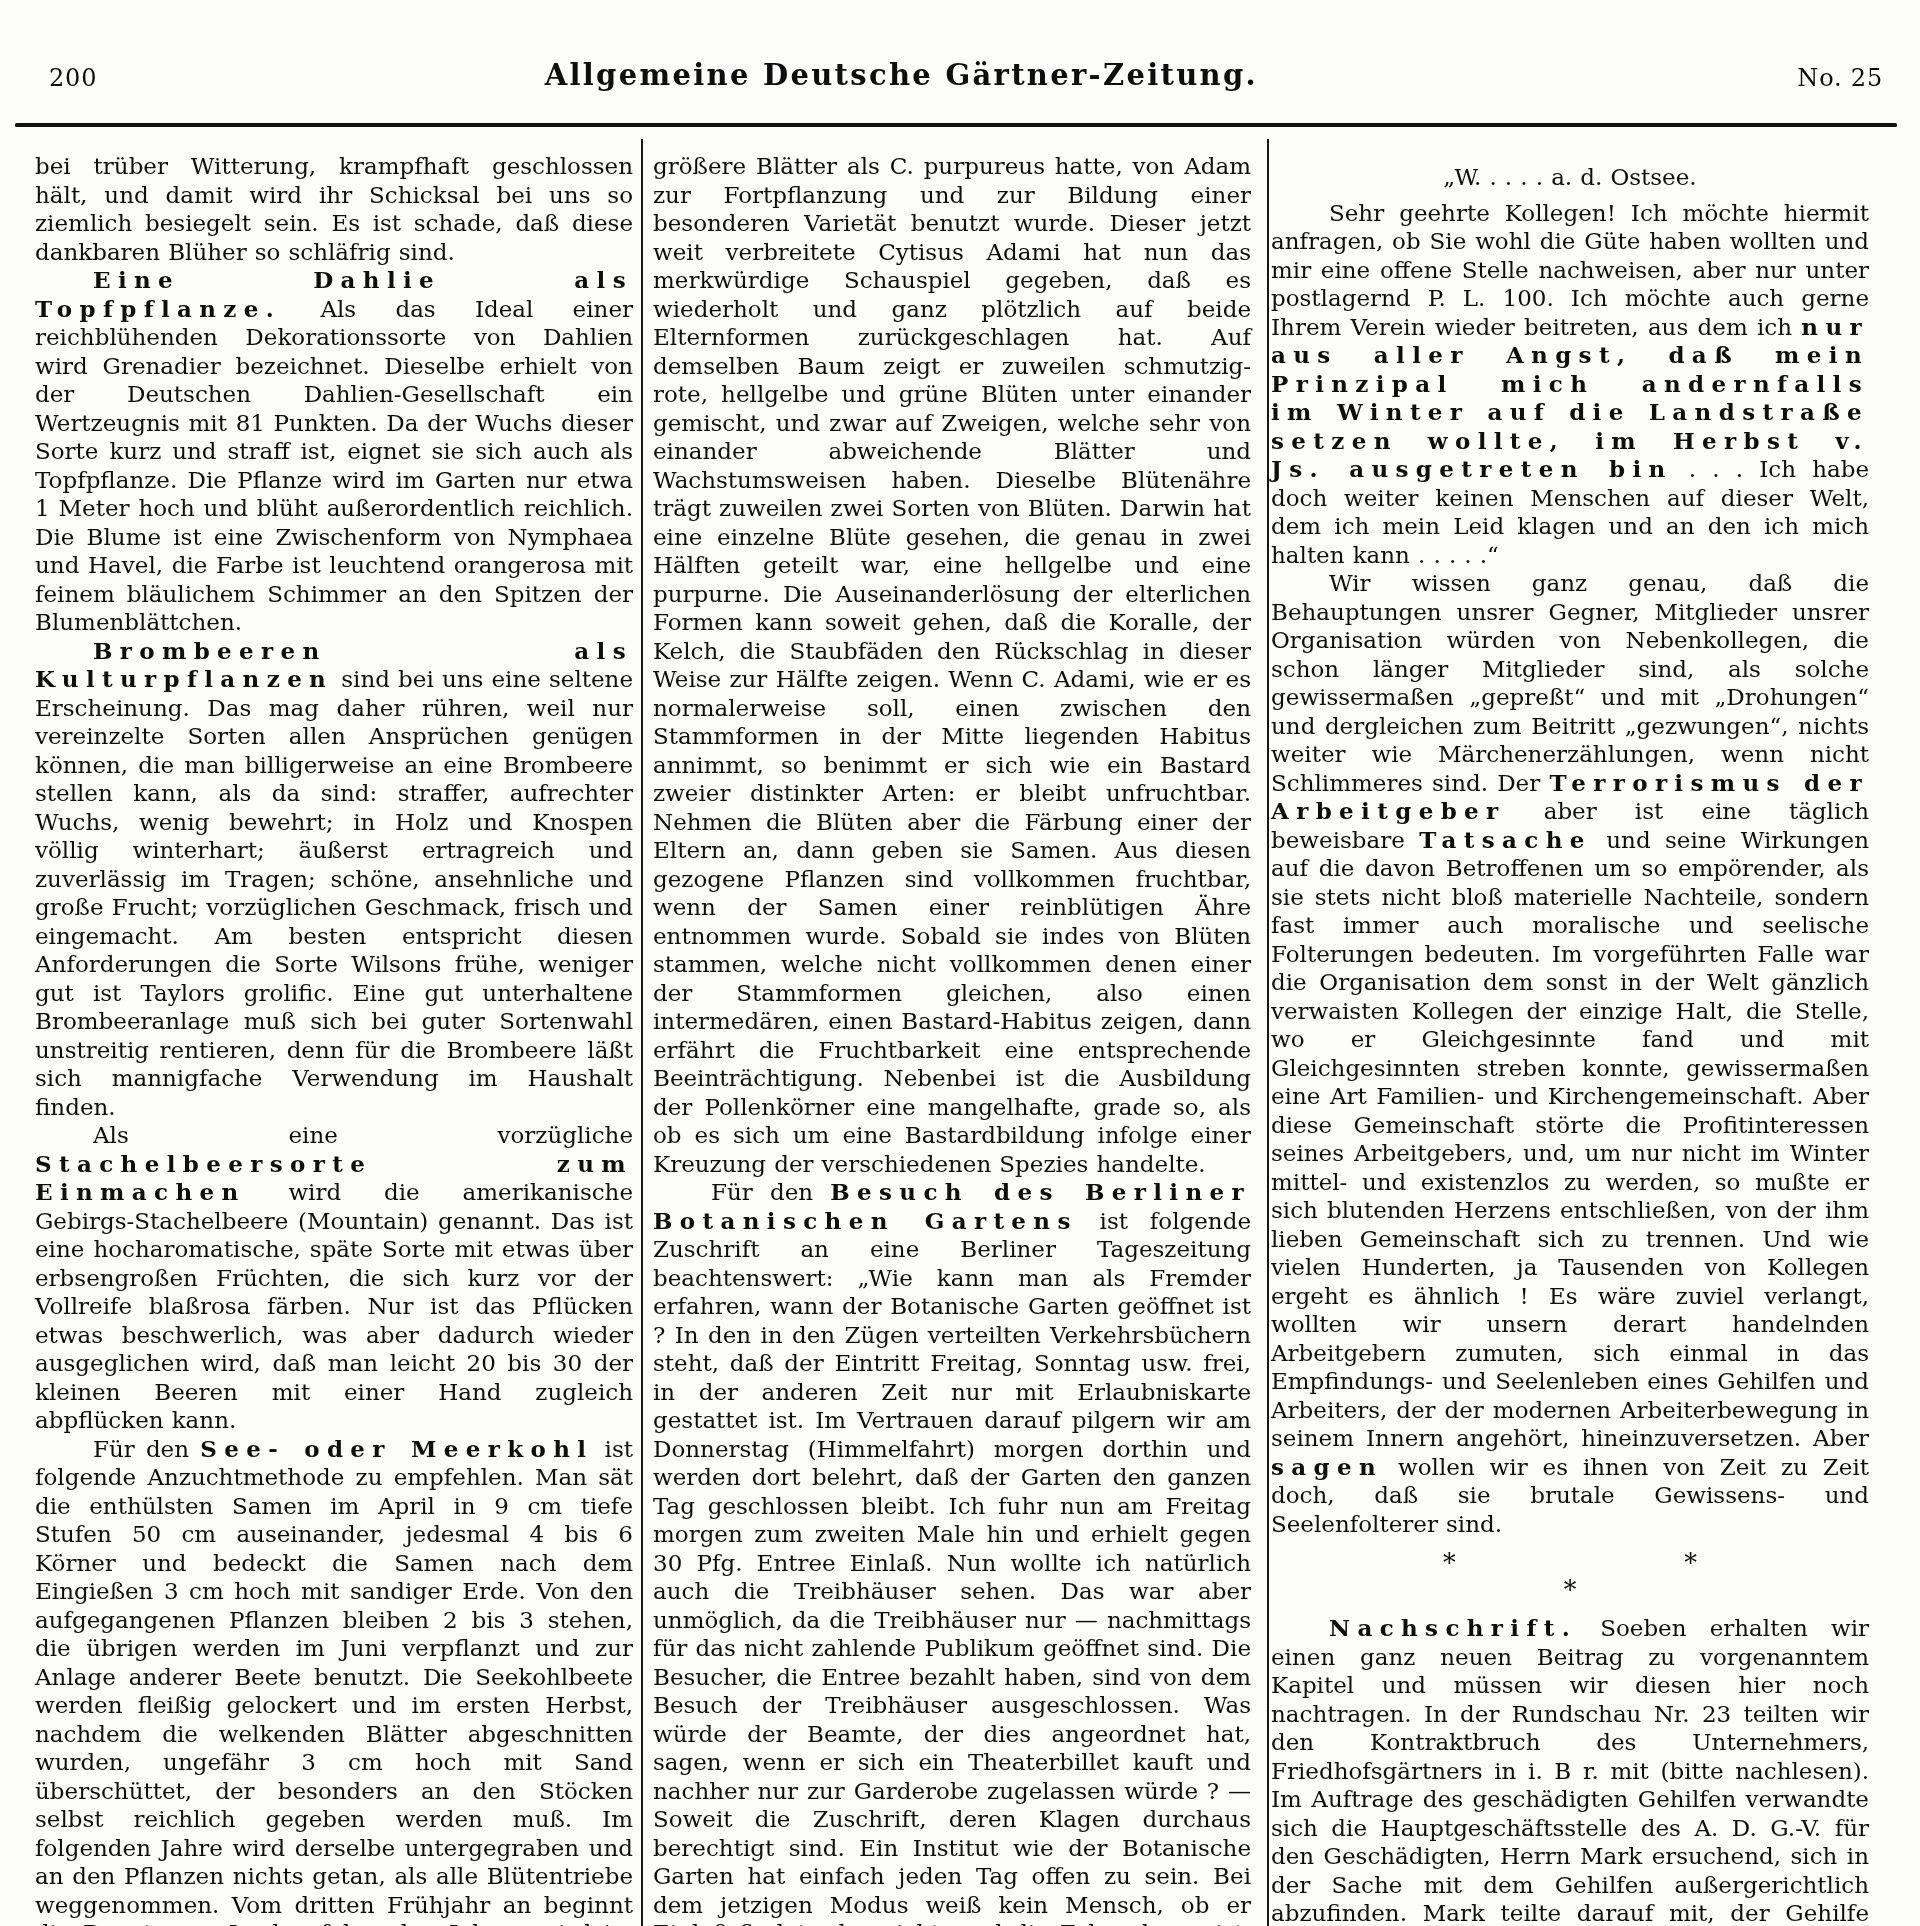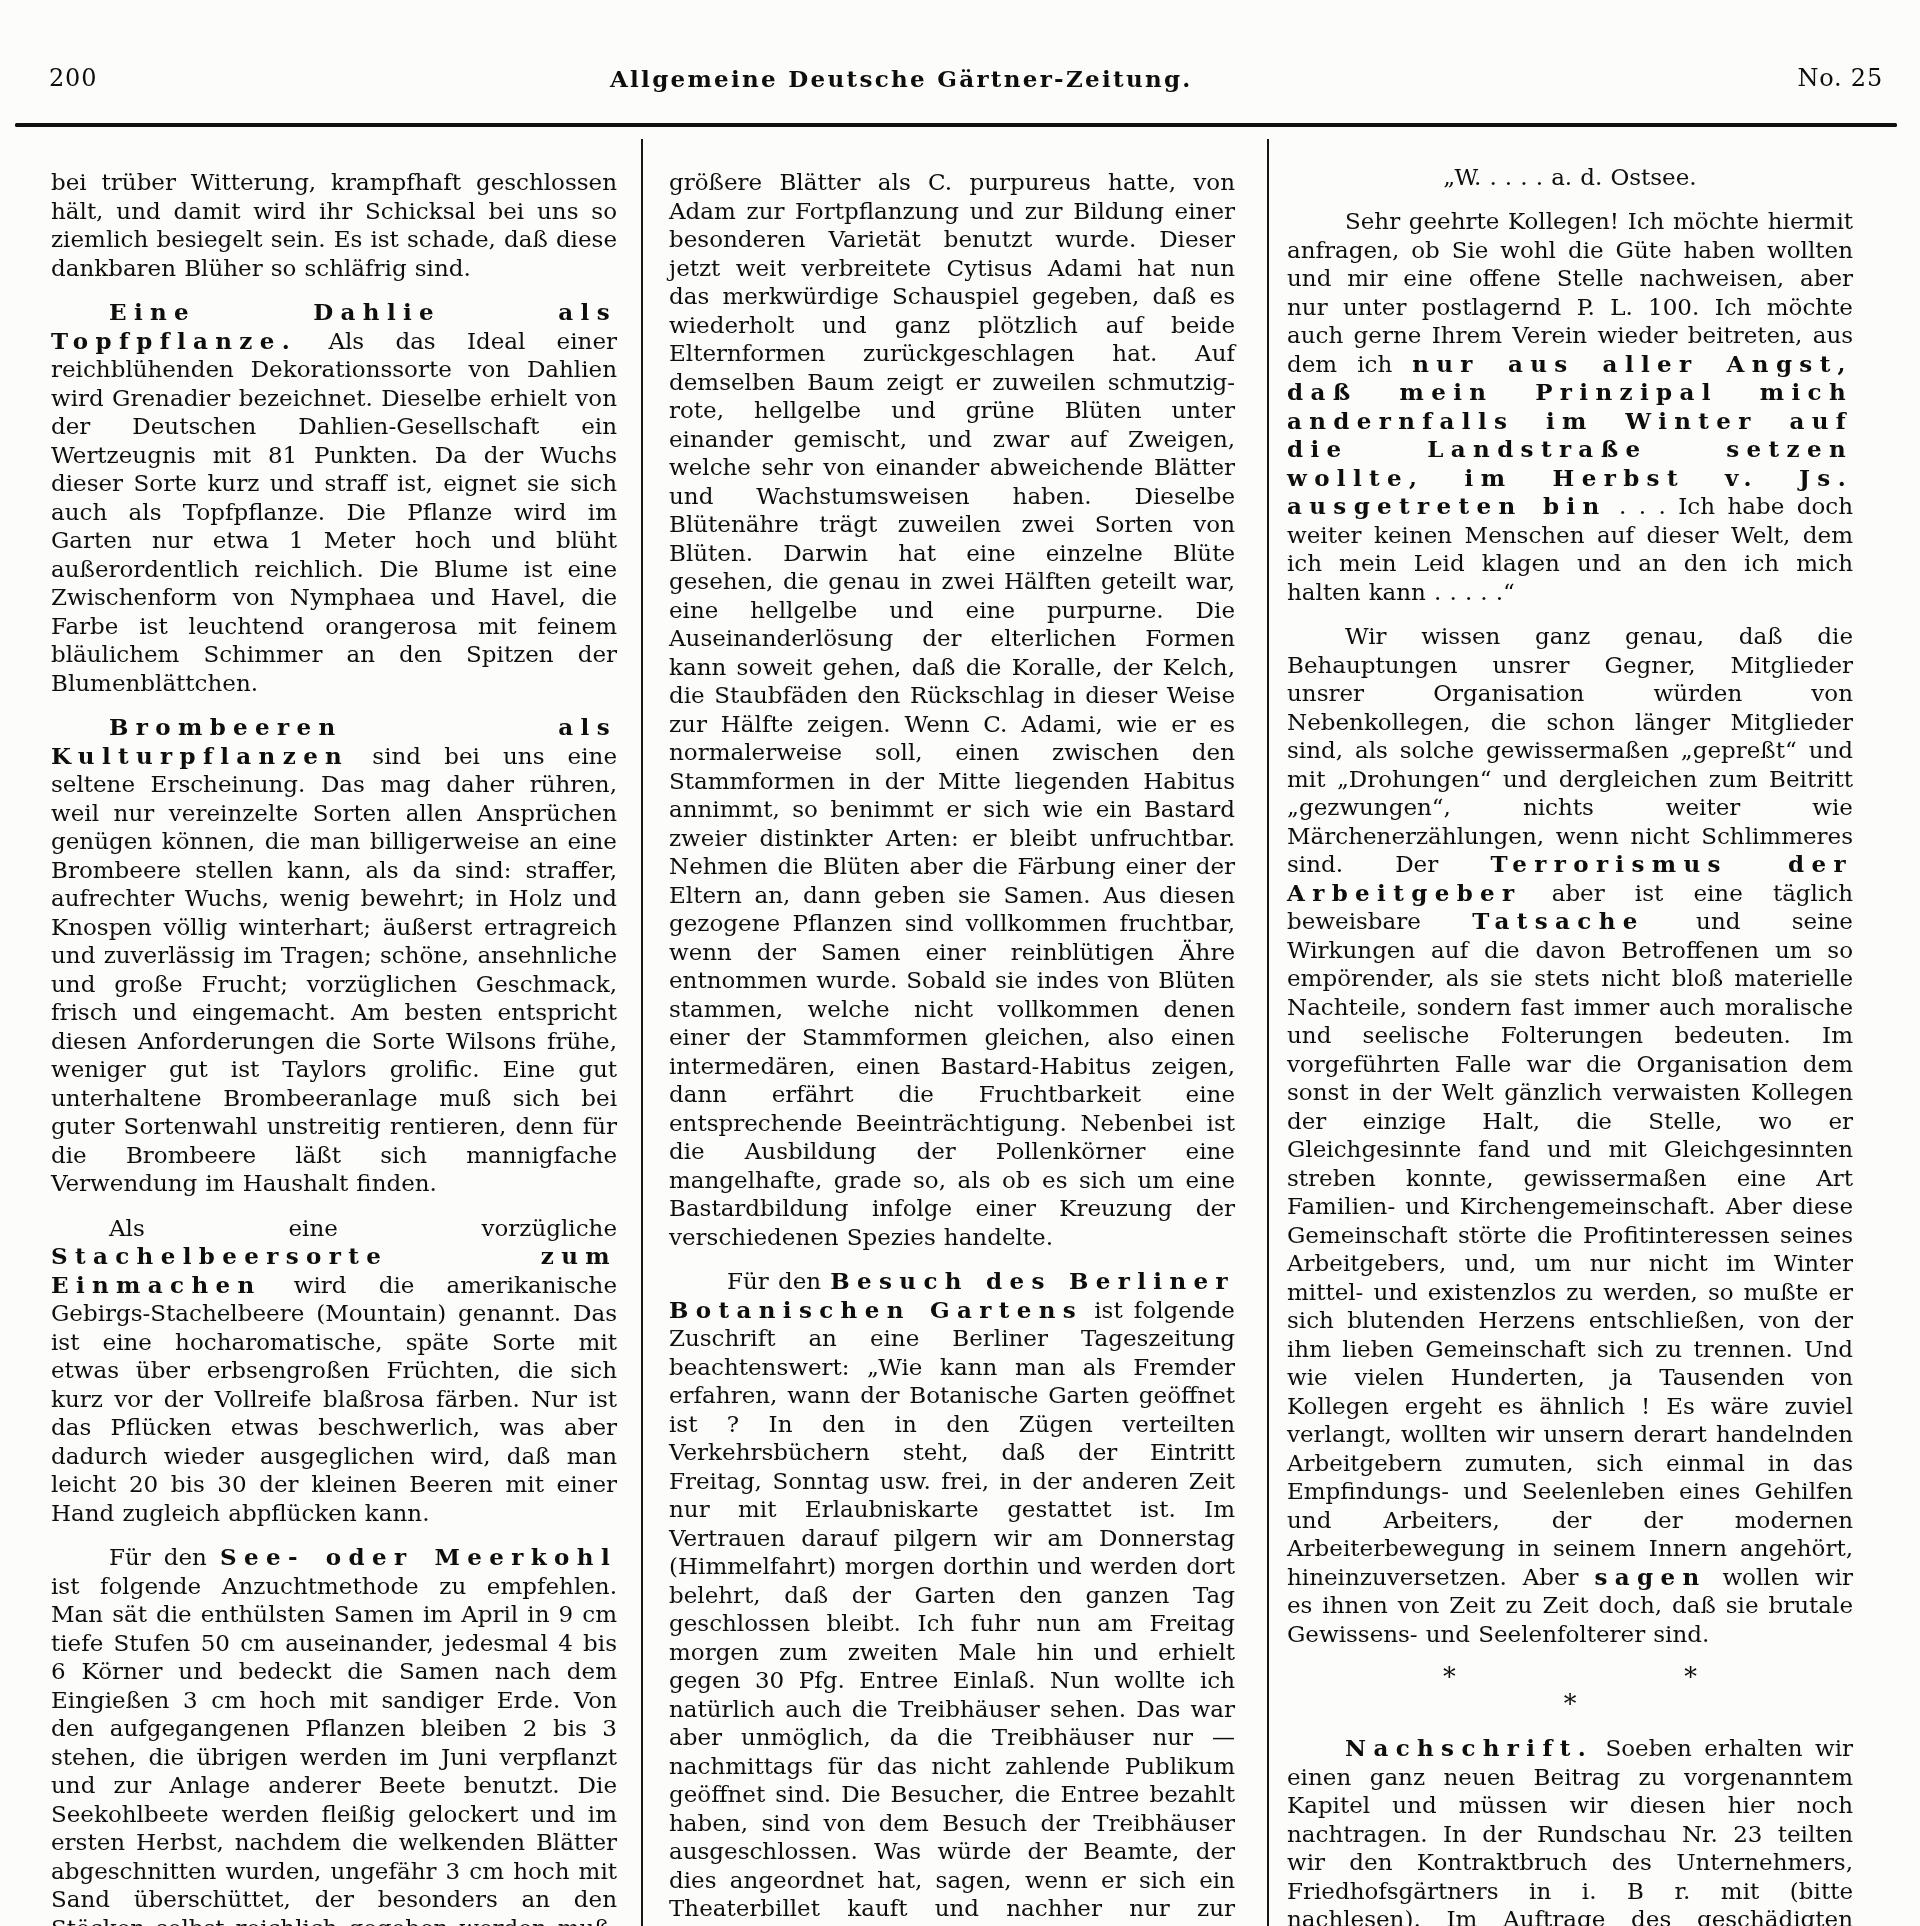--- a/index.html
+++ b/index.html
@@ -19,21 +19,21 @@
     display:flex;
     align-items:flex-end;
     justify-content:space-between;
     height:50px;
   }
   .page-number, .issue-number{
     font-size:24px;
     letter-spacing:0.8px;
   }
   .paper-title{
-    font-size:23px;
+    font-size:29px;
     font-weight:bold;
     letter-spacing:2.3px;
     transform:translateX(-46px);
   }
   .head-rule{
     position:absolute;
     left:15.4px; right:23px; top:123px;
     height:3.9px;
     background:#111;
     border-radius:1.5px;
@@ -53,21 +53,21 @@
   }
   .vrule{
     position:absolute;
     top:139px; bottom:13.5px;
     width:1.5px;
     background:#161616;
   }
   .vrule.v1{left:641px;}
   .vrule.v2{left:1267px;}
   .par{
-    margin:16px;
+    margin:0;
     text-indent:58px;
     word-spacing:0.8px;
   }
   .par.noind{text-indent:0;}
   .par.center{text-align:center;text-indent:0;margin-top:10.8px;margin-bottom:7.7px;}
   .sp{letter-spacing:0.32em;font-weight:bold;}
   .stars{
     margin:11.6px 0 10px 0;
     font-size:25.4px;
     line-height:27px;

